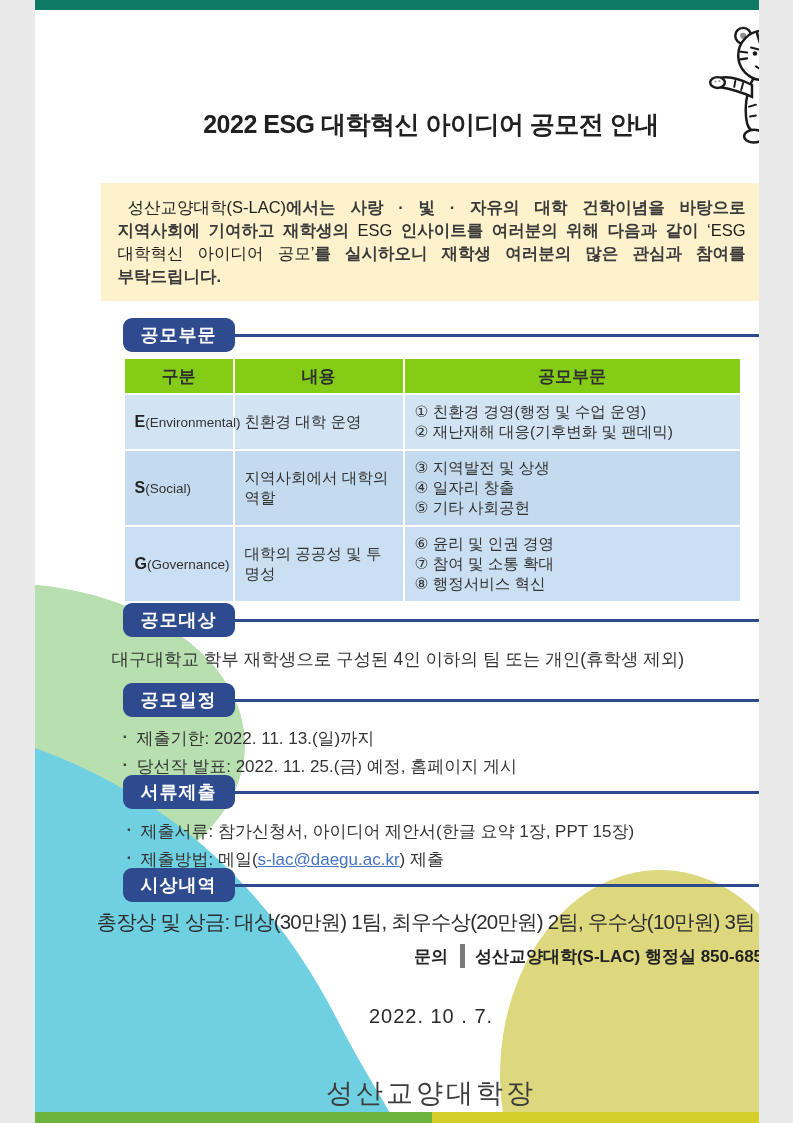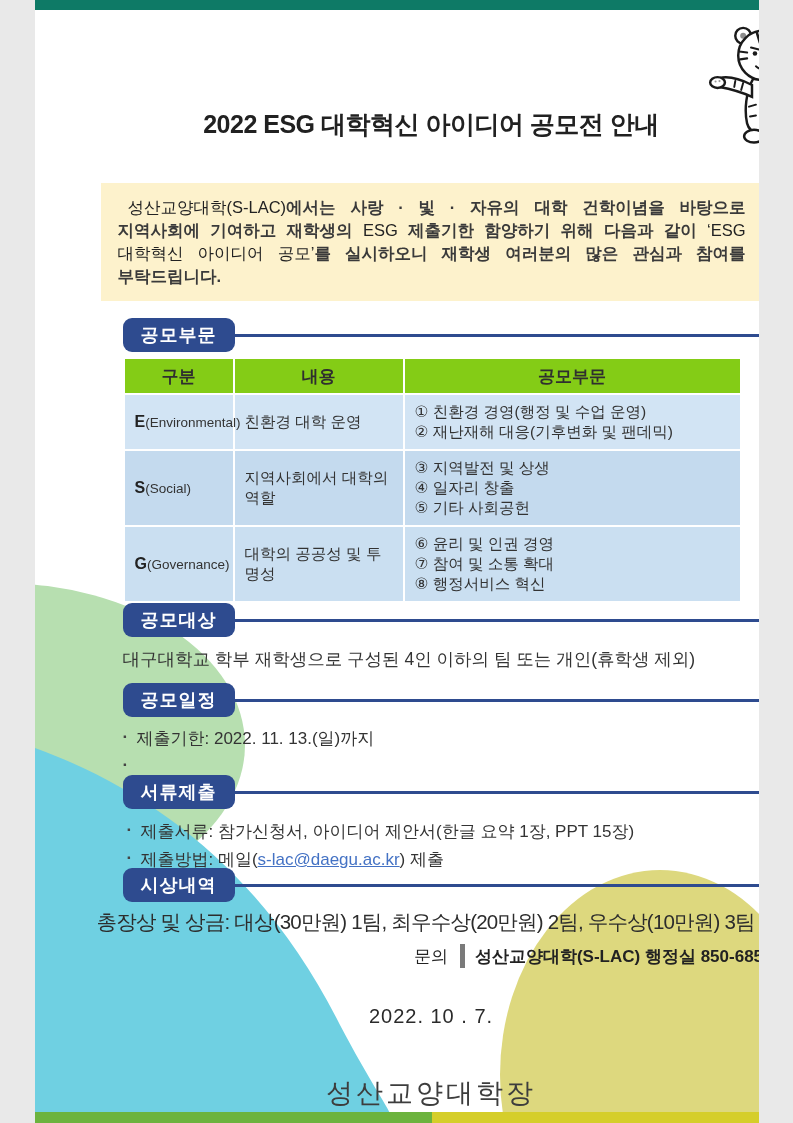--- a/index.html
+++ b/index.html
@@ -51,30 +51,30 @@
   }
   .esg-table td { padding:7px 8px 7px 10px; font-size:15.5px; line-height:20px; color:#333; }
   .col1 { width:110px; } .col2 { width:170px; } .col3 { width:337px; }
   tr.row-a td { background:#d2e4f4; }
   tr.row-b td { background:#c4daee; }
   tr.row-c td { background:#cadff1; }
   .cat-lead { font-weight:800; font-size:16px; color:#222; }
   .cat-tail { font-size:13.5px; }
   .cell-item { white-space:nowrap; }
   
-  .body-line { left:88px; font-size:17.5px; color:#333; word-break:keep-all; }
+  .body-line { left:77px; font-size:17.5px; color:#333; word-break:keep-all; }
   .bullet-line { position:relative; padding-left:14px; margin-bottom:5px; font-size:17px; color:#333; }
   .bullet-dot { position:absolute; left:0; top:0; font-weight:700; color:#444; }
   .link { color:#4472c4; text-decoration:underline; }
   .award-line {
     left:62px; width:676px; font-size:20.5px; color:#2c2c2c; letter-spacing:-0.8px;
     white-space:nowrap; font-weight:500;
   }
   .contact-line { right:56px; text-align:right; font-size:17px; color:#222; }
-  .contact-label { font-weight:400; }
+  .contact-label { font-weight:700; }
   .contact-divider { display:inline-block; width:5px; height:24px; background:#7a7a7a; margin:0 10px 0 12px; vertical-align:-6px; }
   .contact-org { font-weight:800; }
   .contact-phone { font-weight:800; }
   .date-line { left:0; top:1005px; width:793px; text-align:center; font-size:20px; color:#2a2a2a; letter-spacing:1px; }
   .signer-line { left:0; top:1075px; width:793px; text-align:center; font-size:27px; color:#3d3d3d; font-weight:400; letter-spacing:3px; }
 </style>
 </head>
 <body>
 
 <div class="page">
@@ -124,21 +124,21 @@
   </svg>
 
   <div class="top-bar"></div>
   <div class="bottom-bar-green"></div>
   <div class="bottom-bar-yellow"></div>
 
   <div class="content">
 
     <div class="abs title">2022 ESG 대학혁신 아이디어 공모전 안내</div>
 
-    <div class="abs intro-box"><span class="b">성산교양대학(S-LAC)</span><span>에서는 사랑 · 빛 · 자유의 대학 건학이념을 바탕으로 지역사회에 기여하고 재학생의 </span><span class="b">ESG</span><span> 제출기한 함양하기 위해 다음과 같이 </span><span class="b">‘ESG 대학혁신 아이디어 공모’</span><span>를 실시하오니 재학생 여러분의 많은 관심과 참여를 부탁드립니다.</span></div>
+    <div class="abs intro-box"><span class="b">성산교양대학(S-LAC)</span><span>에서는 사랑 · 빛 · 자유의 대학 건학이념을 바탕으로 지역사회에 기여하고 재학생의 </span><span class="b">ESG</span><span> 인사이트를 여러분의 위해 다음과 같이 </span><span class="b">‘ESG 대학혁신 아이디어 공모’</span><span>를 실시하오니 재학생 여러분의 많은 관심과 참여를 부탁드립니다.</span></div>
 
     <div class="rule" style="top:334px;"></div>
     <div class="badge" style="top:318px;">공모부문</div>
 
     <table class="esg-table">
       <colgroup>
           <col class="col1">
           <col class="col2">
           <col class="col3">
         </colgroup>
@@ -180,21 +180,21 @@
     </table>
 
     <div class="rule" style="top:619px;"></div>
     <div class="badge" style="top:603px;">공모대상</div>
     <div class="abs body-line" style="top:647px;">대구대학교 학부 재학생으로 구성된 4인 이하의 팀 또는 개인(휴학생 제외)</div>
 
     <div class="rule" style="top:699px;"></div>
     <div class="badge" style="top:683px;">공모일정</div>
     <div class="abs" style="left:88px; top:727px;">
       <div class="bullet-line"><span class="bullet-dot">·</span><span>제출기한: 2022. 11. 13.(일)까지</span></div>
-      <div class="bullet-line"><span class="bullet-dot">·</span></div>
+      <div class="bullet-line"><span class="bullet-dot">·</span><span>당선작 발표: 2022. 11. 25.(금) 예정, 홈페이지 게시</span></div>
     </div>
 
     <div class="rule" style="top:791px;"></div>
     <div class="badge" style="top:775px;">서류제출</div>
     <div class="abs" style="left:92px; top:820px;">
       <div class="bullet-line"><span class="bullet-dot">·</span><span>제출서류: 참가신청서, 아이디어 제안서(한글 요약 1장, PPT 15장)</span></div>
       <div class="bullet-line"><span class="bullet-dot">·</span><span>제출방법: 메일(</span><a href="#" class="link">s-lac@daegu.ac.kr</a><span>)  제출</span></div>
     </div>
 
     <div class="rule" style="top:884px;"></div>

